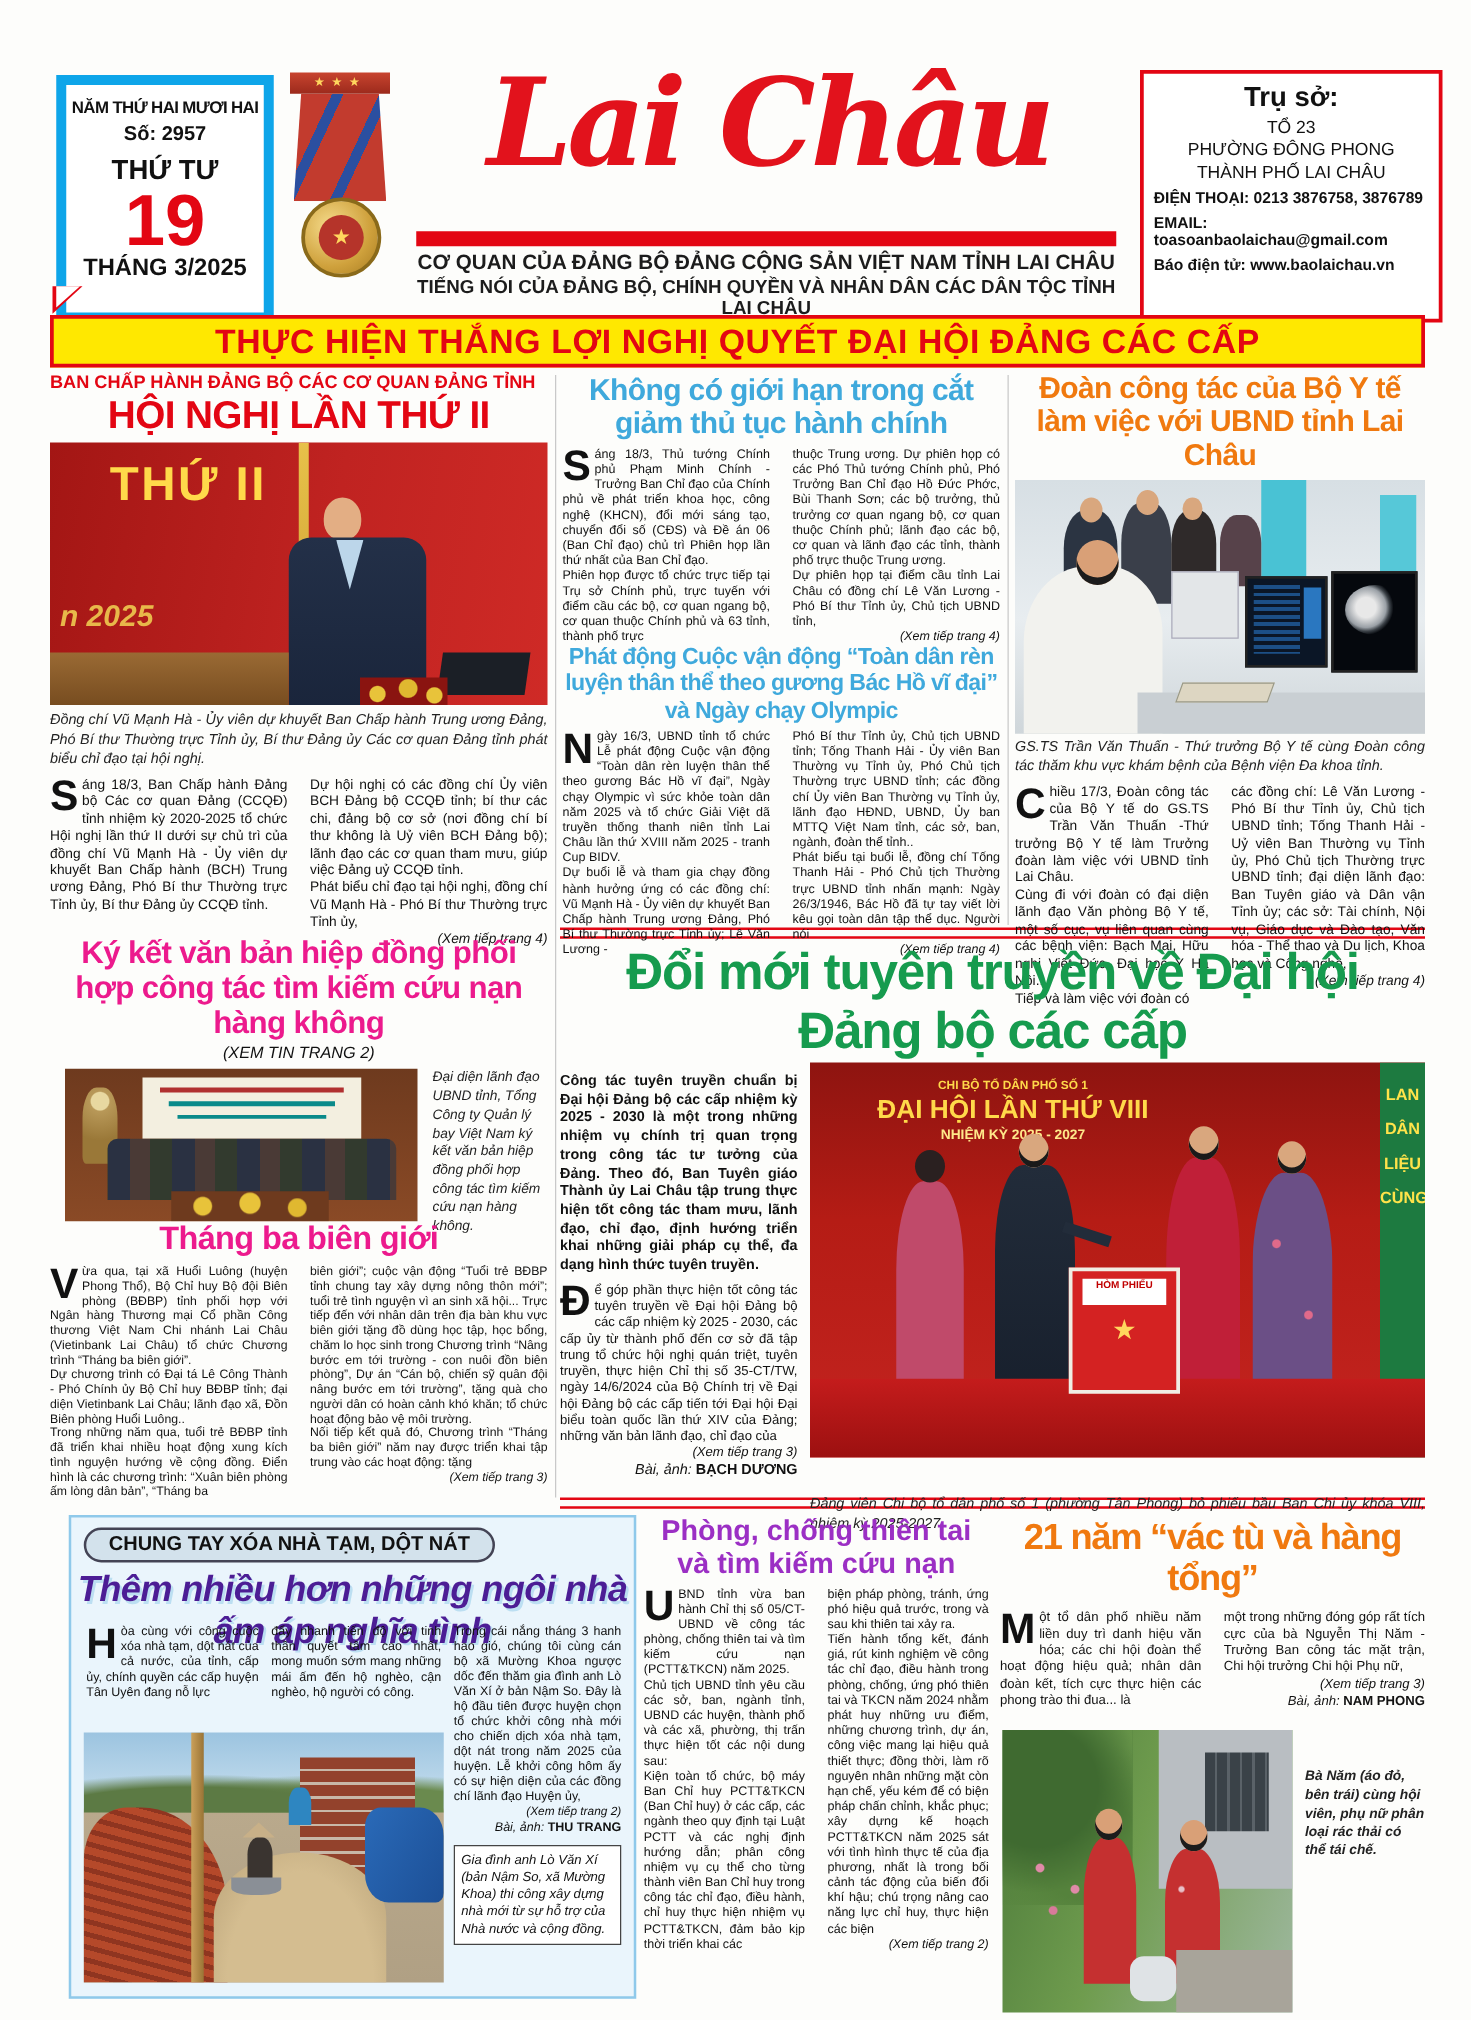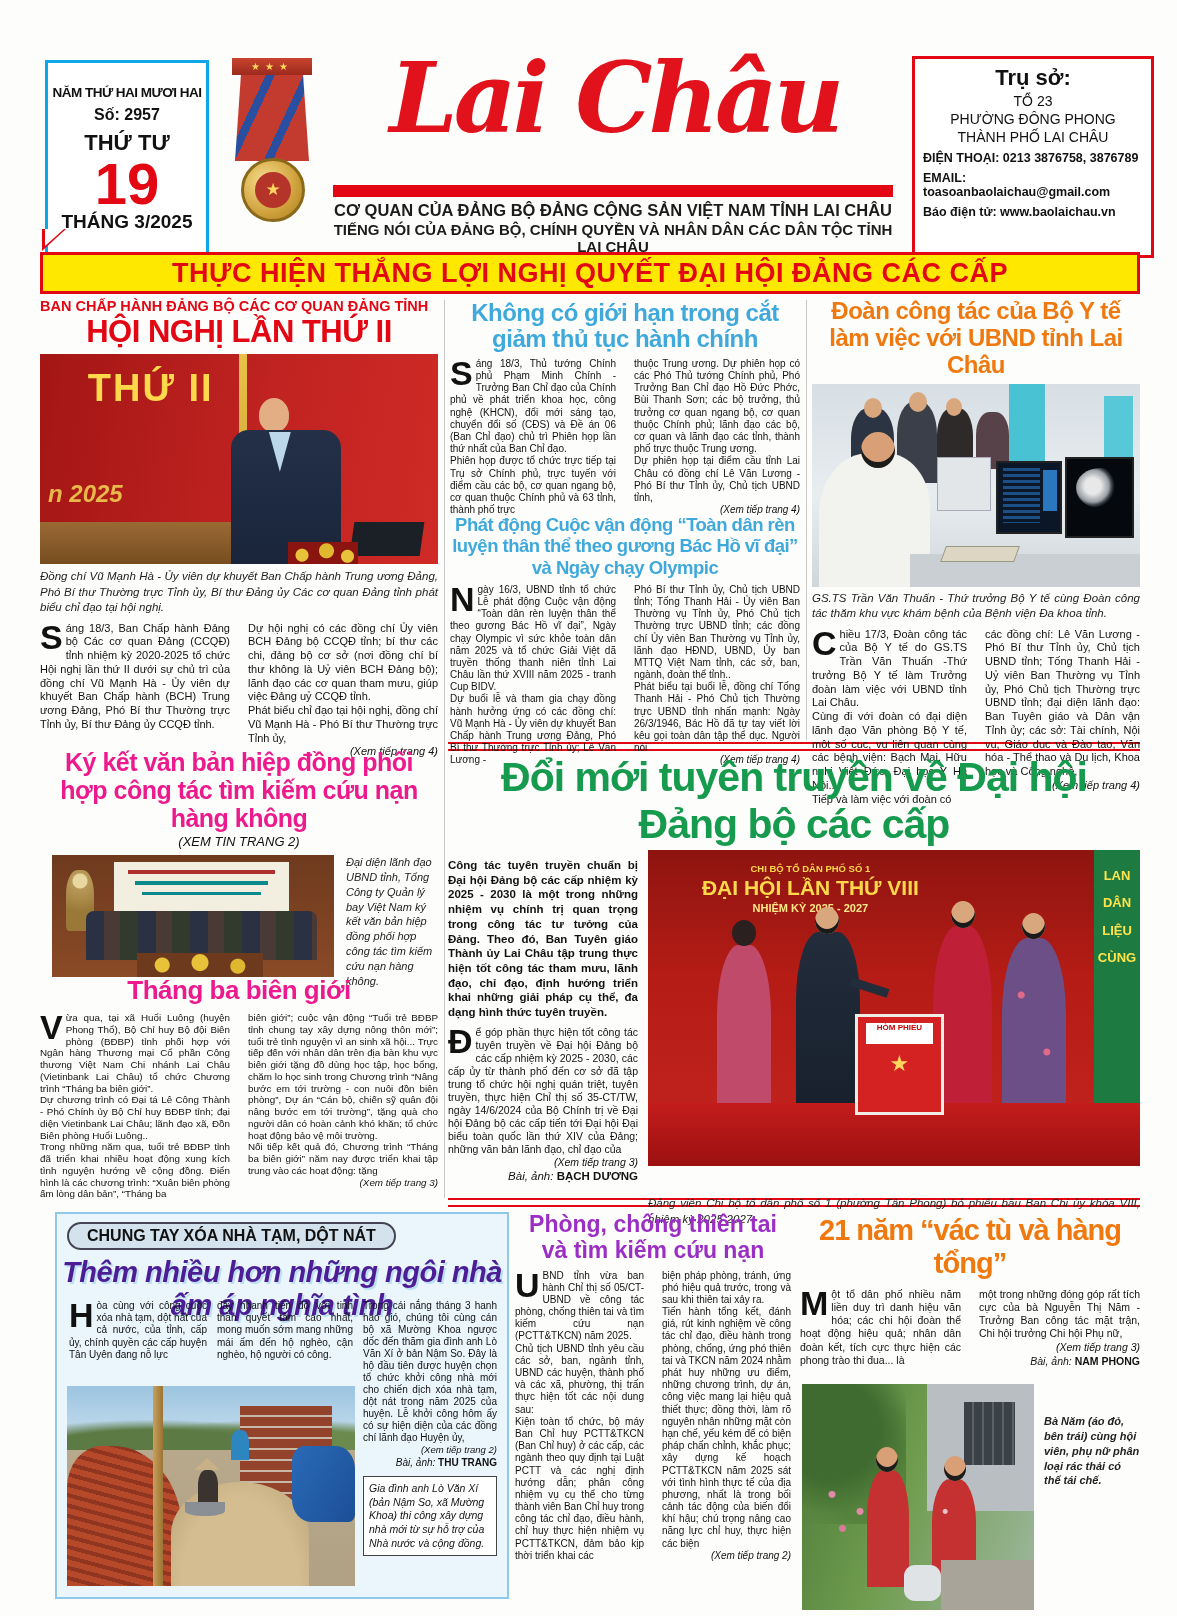--- a/index.html
+++ b/index.html
@@ -1,21 +1,21 @@
 <!DOCTYPE html>
 <html><head>
 <meta charset="utf-8">
 <style>
   html,body{margin:0;padding:0;background:#888;}
   #page{position:relative;width:1177px;height:1616px;background:#fdfdfb;margin:0 auto;overflow:hidden;
         font-family:"Liberation Sans","DejaVu Sans",sans-serif;color:#111;}
   .abs{position:absolute;}
   .s{position:absolute;}
   
-  .datebox{border:3px solid #0ea5e9;text-align:center;padding-top:22px;background:#fff;}
+  .datebox{border:8px solid #0ea5e9;text-align:center;padding-top:10px;background:#fff;}
   .datebox .l1{font-size:13.5px;font-weight:bold;letter-spacing:-0.5px;}
   .datebox .l2{font-size:16px;font-weight:bold;margin-top:6px;}
   .datebox .l3{font-size:22px;font-weight:bold;margin-top:6px;}
   .datebox .l4{font-size:58px;font-weight:bold;color:#e30613;line-height:0.95;}
   .datebox .l5{font-size:19px;font-weight:bold;}
   .logo{font-family:"DejaVu Serif","Liberation Serif",serif;font-style:italic;font-weight:bold;
         color:#e2121c;font-size:97px;letter-spacing:-4px;line-height:1.2;}
   .orgline{font-weight:bold;color:#1c1c1c;text-align:center;}
   .office{border:3px solid #e30613;text-align:center;padding:6px 4px;background:#fff;}
   .office .t{font-size:22px;font-weight:bold;}
@@ -230,21 +230,21 @@
       <div class="col dropcap" style="font-size:10.5px;line-height:1.24;margin-top:6px;">Để góp phần thực hiện tốt công tác tuyên truyền về Đại hội Đảng bộ các cấp nhiệm kỳ 2025 - 2030, các cấp ủy từ thành phố đến cơ sở đã tập trung tổ chức hội nghị quán triệt, tuyên truyền, thực hiện Chỉ thị số 35-CT/TW, ngày 14/6/2024 của Bộ Chính trị về Đại hội Đảng bộ các cấp tiến tới Đại hội Đại biểu toàn quốc lần thứ XIV của Đảng; những văn bản lãnh đạo, chỉ đạo của</div>
       <div class="more" style="font-size:10.5px;">(Xem tiếp trang 3)</div>
       <div class="byl"><span class="lab">Bài, ảnh:</span> <b>BẠCH DƯƠNG</b></div>
     </div>
     <div class="photo" style="left:200px;top:98px;width:492px;height:316px;background:linear-gradient(180deg,#8e1410,#b51c15 40%,#c42420);">
       <div class="s" style="left:5%;top:4%;width:56%;text-align:center;color:#ffd94a;">
         <div style="font-size:9.5px;font-weight:bold;">CHI BỘ TỔ DÂN PHỐ SỐ 1</div>
         <div style="font-size:21px;font-weight:bold;margin-top:2px;">ĐẠI HỘI LẦN THỨ VIII</div>
         <div style="font-size:11px;font-weight:bold;margin-top:2px;color:#ffe88a;">NHIỆM KỲ 2025 - 2027</div>
       </div>
-      <div class="s" style="right:0;top:0;width:46px;height:100%;background:#1d7a40;color:#ffe34a;font-size:13px;font-weight:bold;text-align:center;white-space:pre-line;line-height:2.1;padding-top:12px;box-sizing:border-box;">LAN
+      <div class="s" style="right:0;top:0;width:36px;height:100%;background:#1d7a40;color:#ffe34a;font-size:13px;font-weight:bold;text-align:center;white-space:pre-line;line-height:2.1;padding-top:12px;box-sizing:border-box;">LAN
 DÂN
 LIỆU
 CÙNG</div>
       <div class="s" style="left:14%;top:30%;width:11%;height:56%;background:#c04a6a;border-radius:40% 40% 0 0;"></div>
       <div class="s" style="left:17%;top:22%;width:24px;height:26px;border-radius:50%;background:#2a2020;"></div>
       <div class="s" style="left:30%;top:26%;width:13%;height:62%;background:linear-gradient(#222c3a,#171f2c);border-radius:35% 35% 0 0;"></div>
       <div class="s" style="left:34%;top:18%;width:24px;height:27px;border-radius:50%;background:#d9a77e;box-shadow:0 -5px 0 #1a1a1a inset;"></div>
       <div class="s" style="left:41%;top:42%;width:8%;height:9px;background:#222c3a;transform:rotate(18deg);"></div>
       <div class="s" style="left:58%;top:24%;width:12%;height:64%;background:#c01f38;border-radius:40% 40% 0 0;"></div>
       <div class="s" style="left:61.5%;top:16%;width:24px;height:27px;border-radius:50%;background:#d9a77e;box-shadow:0 -5px 0 #1a1a1a inset;"></div>

